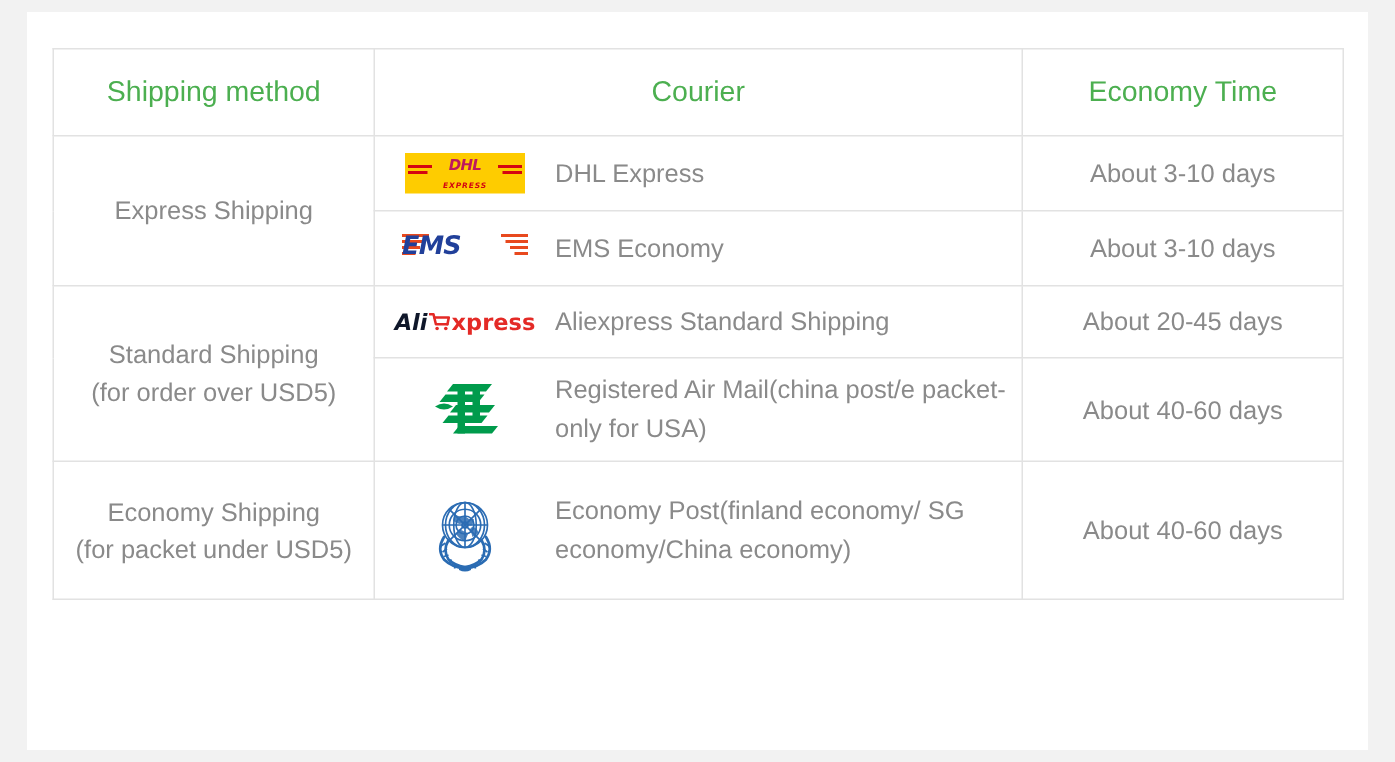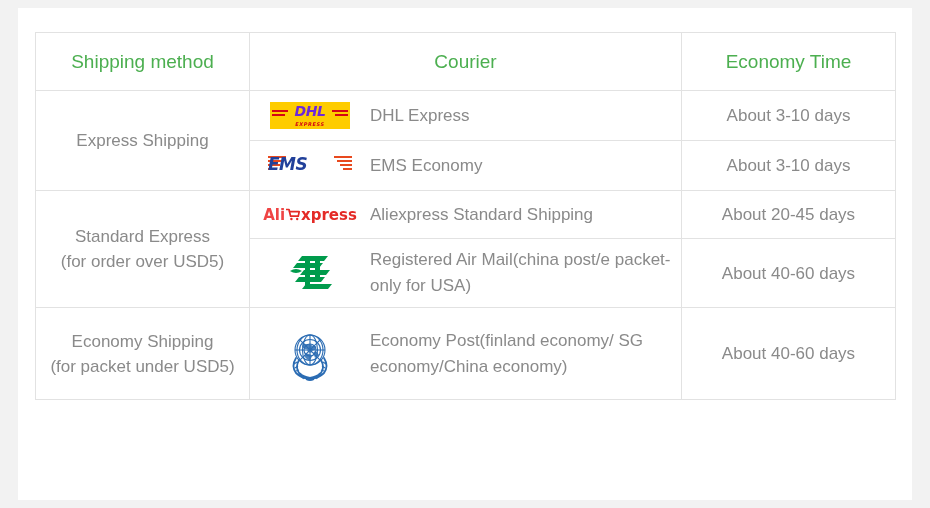--- a/index.html
+++ b/index.html
@@ -124,24 +124,24 @@
     height: 27px;
     background: #fecc00;
     position: relative;
     overflow: hidden;
   }
   .dhl-logo .dhl-word {
     position: absolute;
     left: 0; right: 0; top: 1px;
     text-align: center;
     font-family: "DejaVu Sans", sans-serif;
-    font-size: 14px;
+    font-size: 10px;
     font-weight: bold;
     font-style: italic;
-    color: #6d28d9;
+    color: #be185d;
     letter-spacing: -0.5px;
     line-height: 16px;
   }
   .dhl-logo .dhl-sub {
     position: absolute;
     left: 0; right: 0; bottom: 2px;
     text-align: center;
     font-family: "DejaVu Sans", sans-serif;
     font-size: 5px;
     font-weight: bold;
@@ -204,21 +204,21 @@
 
   
   .ali-logo {
     display: flex;
     align-items: center;
     font-family: "DejaVu Sans", sans-serif;
     font-size: 15px;
     font-weight: bold;
     line-height: 18px;
   }
-  .ali-logo .ali-part { color: #ef4444; }
+  .ali-logo .ali-part { color: #0f172a; font-style: italic; }
   .ali-logo .ali-cart { margin: 0 1px; display: flex; align-items: center; }
   .ali-logo .xpress-part { color: #e42a26; }
 
   
   .cnpost-logo { width: 44px; height: 44px; display: block; }
 
   
   .un-logo { width: 56px; height: 56px; display: block; }
 </style>
 </head>
@@ -288,21 +288,21 @@
                 </span>
               </span>
               <span class="courier-name">EMS Economy</span>
             </div>
           </td>
           <td class="time-cell">About 3-10 days</td>
         </tr>
 
         <tr class="row-ali">
           <td class="method-cell" rowspan="2">
-            <div>Standard Express</div>
+            <div>Standard Shipping</div>
             <div>(for order over USD5)</div>
           </td>
           <td class="courier-cell">
             <div class="courier-row">
               <span class="logo-slot">
                 <span class="ali-logo">
                   <span class="ali-part">Ali</span>
                   <span class="ali-cart">
                     <svg width="14" height="13" viewBox="0 0 14 13" aria-hidden="true">
                       <path d="M0.5 1.5 L3 1.5 L4.6 8.2 L12.2 8.2" fill="none" stroke="#e42a26" stroke-width="1.7" stroke-linecap="round" stroke-linejoin="round"></path>

